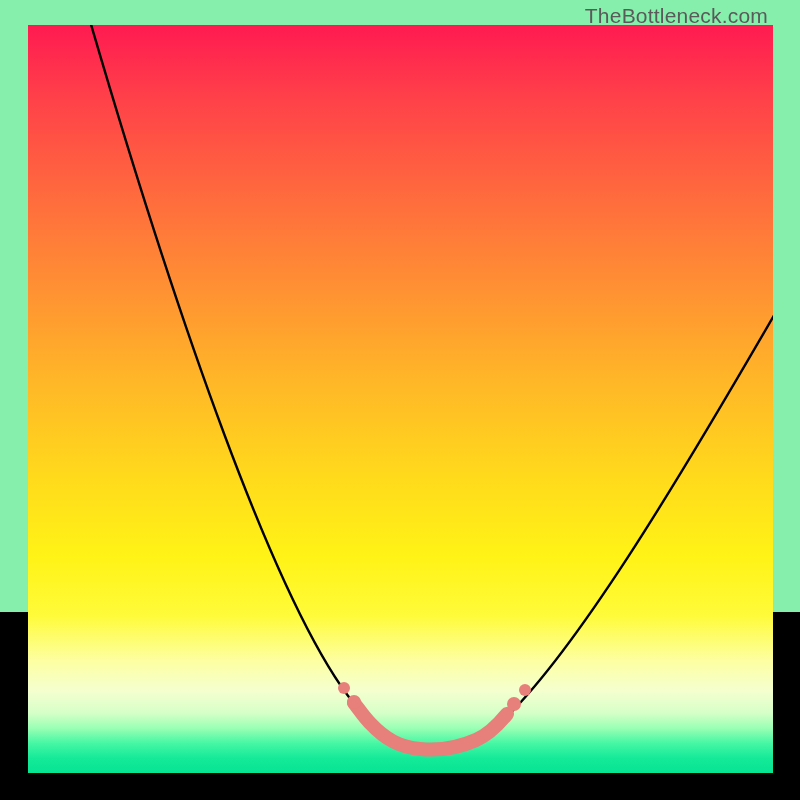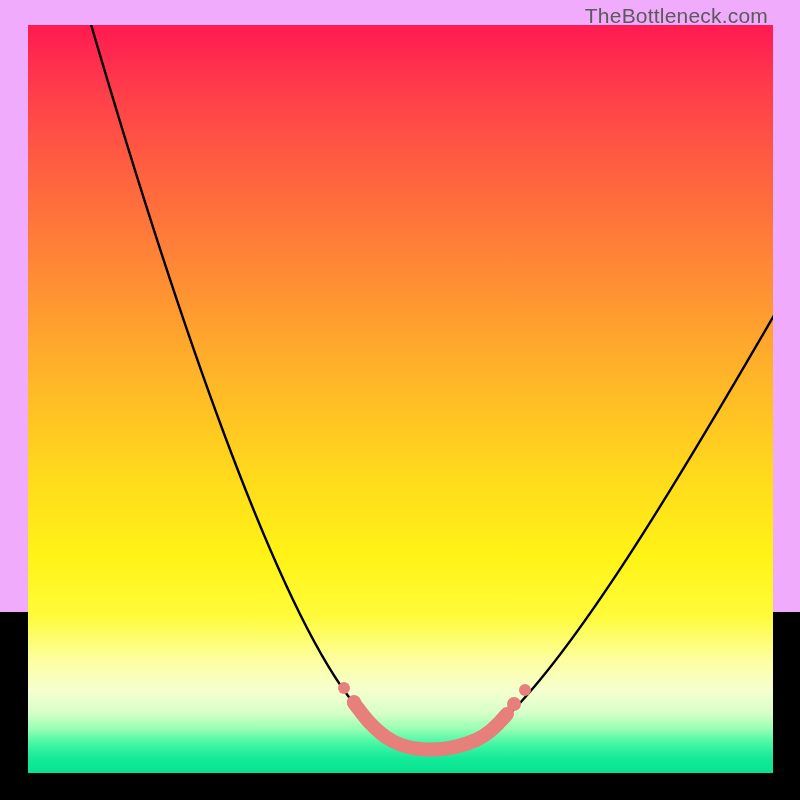--- a/index.html
+++ b/index.html
@@ -8,21 +8,21 @@
     width: 800px;
     height: 800px;
     overflow: hidden;
     background: #000;
     font-family: Arial, Helvetica, sans-serif;
   }
   .frame {
     position: relative;
     width: 800px;
     height: 612px;
-    background: #f0abfc;
+    background: #86efac;
   }
   .plot {
     position: absolute;
     left: 28px;
     top: 25px;
     width: 745px;
     height: 748px;
     background: linear-gradient(to bottom,
       #ff1a51 0%,
       #ff3e4a 9%,

